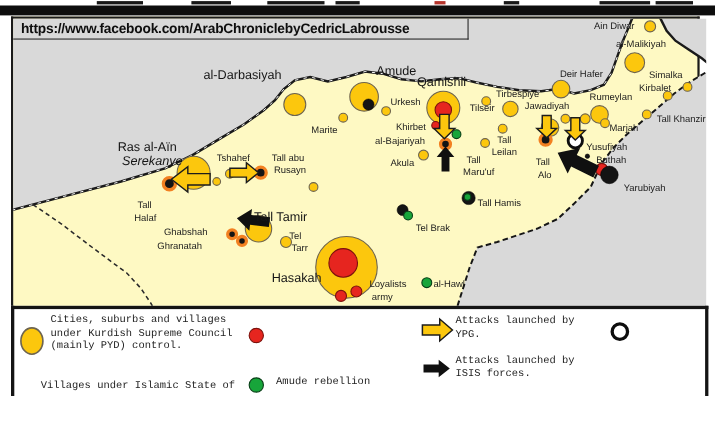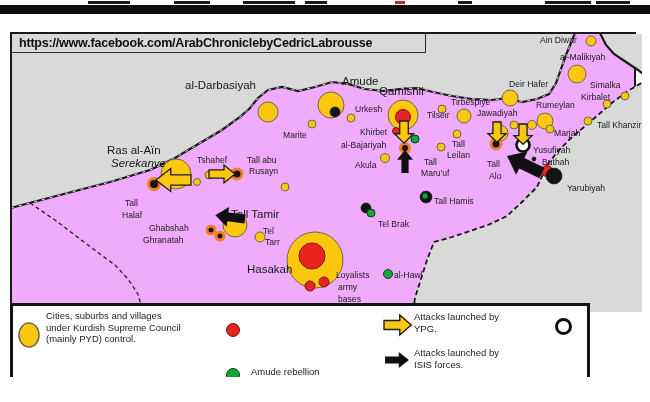--- a/index.html
+++ b/index.html
@@ -1,22 +1,22 @@
 <!DOCTYPE html>
 <html><head>
 <meta charset="utf-8">
 <style>
   html,body{margin:0;padding:0;background:#fff;}
   #page{position:relative;width:650px;height:402px;background:#fff;overflow:hidden;
         font-family:"Liberation Sans",sans-serif;}
   .frag{position:absolute;top:1px;height:3px;background:#181818;}
   .frag.red{background:#b5342c;}
   #topbar{position:absolute;left:0;top:5px;width:650px;height:9px;background:#0d0d0d;}
-  #map{position:absolute;left:10px;top:32px;width:626px;height:280px;box-sizing:border-box;
-       border:2px solid #1a1a1a;border-bottom:0;background:#f0abfc;}
+  #map{position:absolute;left:10px;top:15px;width:626px;height:280px;box-sizing:border-box;
+       border:2px solid #1a1a1a;border-bottom:0;background:#fef9c3;}
   #mapsvg{position:absolute;left:0;top:0;}
   #urlbar{position:absolute;left:0;top:0;width:414px;height:19px;box-sizing:border-box;
           border-right:1.5px solid #2a2a2a;border-bottom:1.5px solid #2a2a2a;
           font-weight:bold;font-size:12.5px;letter-spacing:-0.2px;color:#0e0e0e;
           padding:2px 0 0 7px;z-index:5;}
   .lbl{font-size:8.6px;fill:#1b1b1b;font-family:"Liberation Sans",sans-serif;}
   .lbl.big{font-size:11.5px;fill:#161616;}
   .lbl.italic{font-style:italic;}
   .mk-city{fill:#FCC70D;stroke:#6e6550;stroke-width:1;}
   .mk-center{fill:#E6251F;stroke:#7c120d;stroke-width:1;}
@@ -24,22 +24,22 @@
   .mk-isis{fill:#141414;stroke:#000;stroke-width:.5;}
   .mk-ring{fill:#141414;stroke:#F28021;stroke-width:3;}
   .mk-open{fill:#fff;stroke:#0d0d0d;stroke-width:2.6;}
   .ay{fill:#FCC70D;stroke:#1c1c1c;stroke-width:1.3;}
   .ab{fill:#101010;}
   .region{fill:#D9D9D9;}
   .brd{fill:none;stroke:#1a1a1a;stroke-width:2.2;}
   .brd-hatch{fill:none;stroke:#ffffff;stroke-width:.9;stroke-dasharray:3,5;}
   .brd-dash{fill:none;stroke:#161616;stroke-width:1.8;stroke-dasharray:5,3;}
   .brd-prov{fill:none;stroke:#2a2a2a;stroke-width:1.4;stroke-dasharray:4,3;}
-  #legend{position:absolute;left:10px;top:303px;width:580px;height:82px;box-sizing:border-box;
-          border:3px solid #141414;border-bottom:0;background:#fff;overflow:hidden;}
+  #legend{position:absolute;left:10px;top:278px;width:634px;height:82px;box-sizing:border-box;
+          border:3px solid #141414;border-bottom:0;background:#fff;overflow:hidden;font-family:Liberation Mono, monospace;}
   .leg-txt{position:absolute;font-size:9.5px;line-height:11.5px;color:#1d1d1d;white-space:pre-line;}
   .leg-dot{position:absolute;width:14px;height:14px;border-radius:50%;box-sizing:border-box;}
   .leg-dot.red{background:#E6251F;border:1.5px solid #7c120d;}
   .leg-dot.green{background:#17A53A;border:1.5px solid #093f17;}
   .leg-dot.open{width:17px;height:17px;background:#fff;border:3px solid #0d0d0d;}
   #bottom-white{position:absolute;left:0;top:377px;width:650px;height:25px;background:#fff;}
 </style>
 </head>
 <body>
 
@@ -189,20 +189,21 @@
     </svg>
   </div>
 
   <div id="legend">
     <svg style="position:absolute;left:2px;top:14px;" width="28" height="30">
       <ellipse cx="14" cy="15" rx="10" ry="12" fill="#FCC70D" stroke="#6e6550" stroke-width="1.5"></ellipse>
     </svg>
     <div class="leg-txt" style="left:33px;top:4px;">Cities, suburbs and villages
 under Kurdish Supreme Council
 (mainly PYD) control.</div>
+    <div class="leg-txt" style="left:24px;top:64px;">Villages under Islamic State of</div>
 
     <div class="leg-dot red" style="left:213px;top:17px;"></div>
     <div class="leg-dot green" style="left:213px;top:62px;"></div>
     <div class="leg-txt" style="left:238px;top:60px;">Amude rebellion</div>
 
     <svg style="position:absolute;left:368px;top:6px;" width="34" height="26">
       <path d="M0,-4.5 L15,-4.5 L15,-10 L26,0 L15,10 L15,4.5 L0,4.5 Z" transform="translate(3,13) scale(1.05,1)" fill="#FCC70D" stroke="#1c1c1c" stroke-width="1.3"></path>
     </svg>
     <div class="leg-txt" style="left:401px;top:5px;">Attacks launched by
 YPG.</div>

